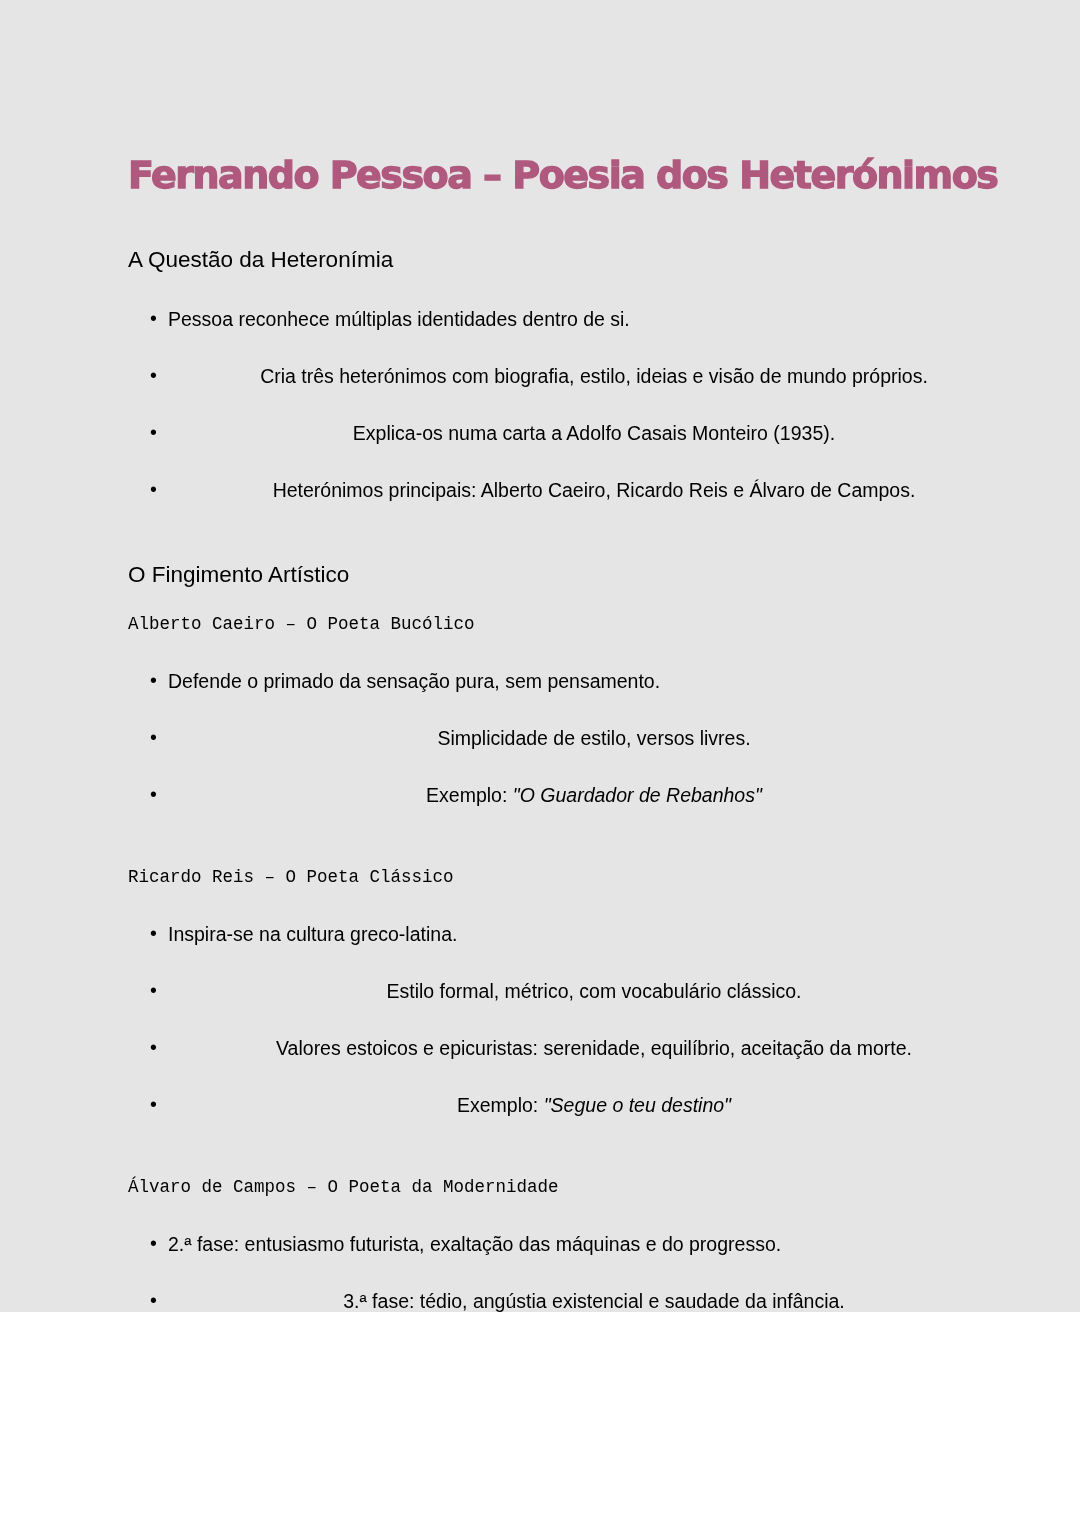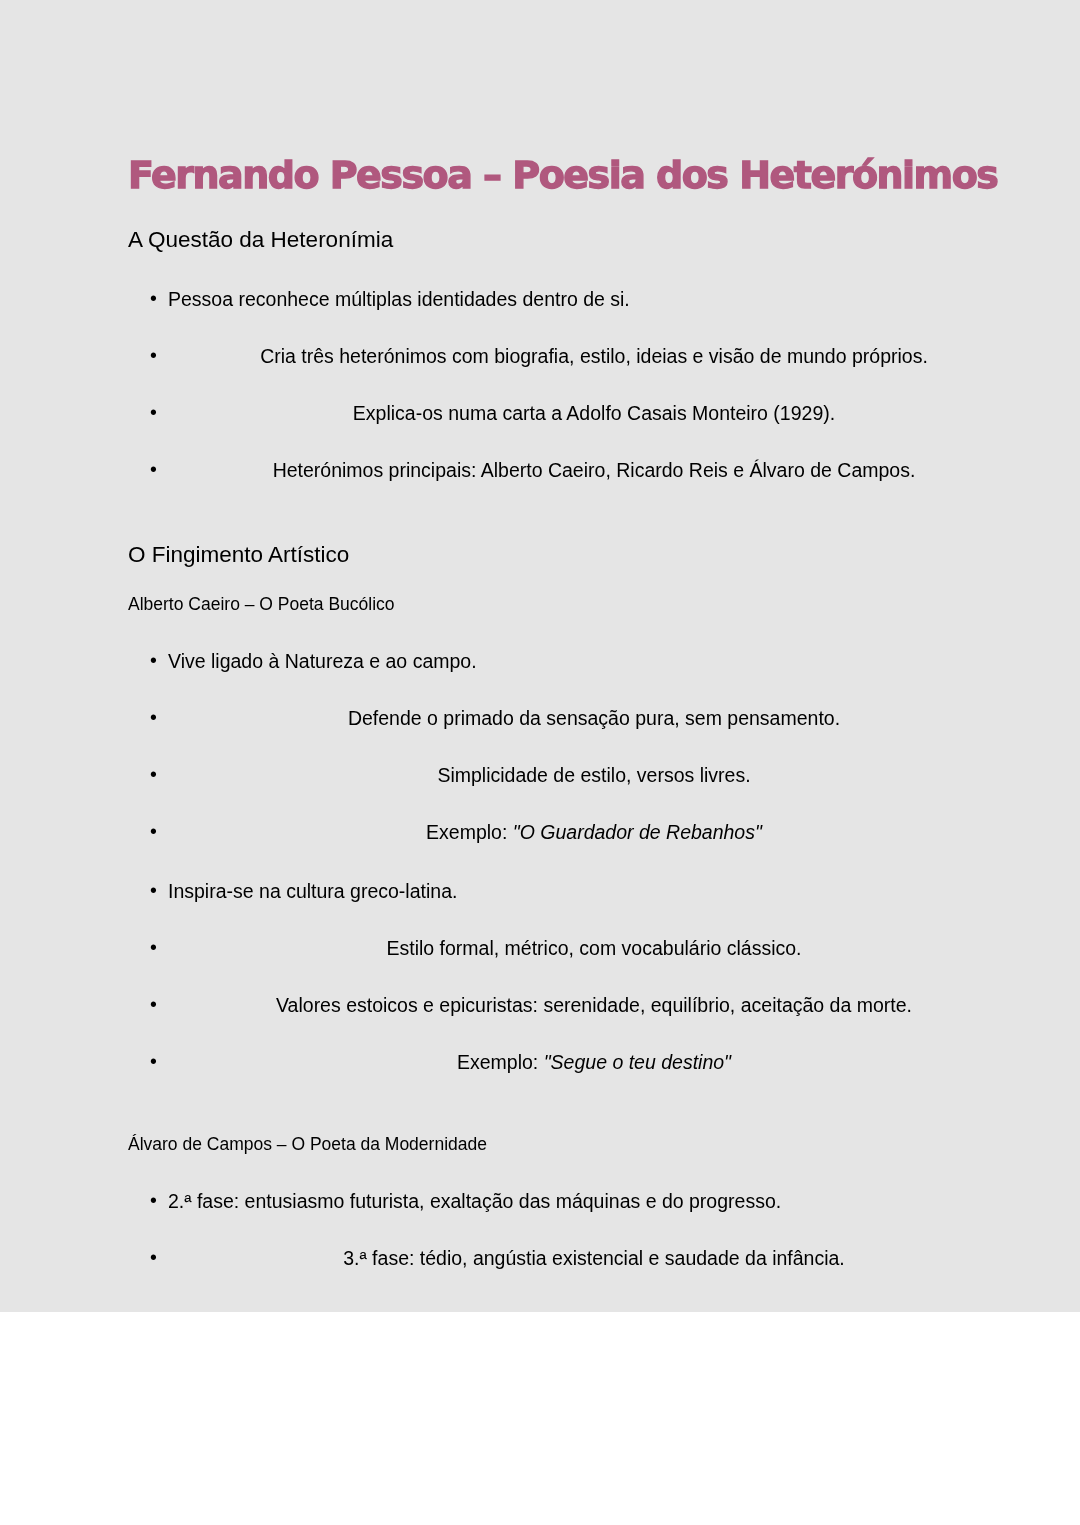--- a/index.html
+++ b/index.html
@@ -28,29 +28,30 @@
     letter-spacing: -1.5px;
     -webkit-text-stroke: 1.3px currentColor;
   }
   .section-heading {
     margin: 0;
     font-size: 22.5px;
     line-height: 27px;
     font-weight: 400;
     color: #000000;
   }
-  .section--first .section-heading { margin-top: 28px; }
+  .section--first .section-heading { margin-top: 48px; }
   .section + .section .section-heading { margin-top: 58px; }
 
   .subheading {
     margin: 0;
     font-size: 17.5px;
     line-height: 22px;
     font-weight: 400;
     color: #000000;
+    font-family: Liberation Mono, monospace;
   }
   .group:first-of-type .subheading { margin-top: 25px; }
   .group + .group .subheading { margin-top: 58px; }
 
   .bullets {
     list-style: none;
     margin: 0;
     padding: 0 0 0 22px;
   }
   .bullets li {
@@ -77,37 +78,37 @@
 
 <div class="page">
   <h1 class="doc-title" style="color: rgb(176, 88, 126);">Fernando Pessoa – Poesia dos Heterónimos</h1>
   <div id="sections-root">
       <section class="section section--first">
         <h2 class="section-heading">A Questão da Heteronímia</h2>
         <div class="group">
           <ul class="bullets">
             <li class="bullet"><span class="bullet-text">Pessoa reconhece múltiplas identidades dentro de si.</span></li>
             <li class="bullet"><span class="bullet-text">Cria três heterónimos com biografia, estilo, ideias e visão de mundo próprios.</span></li>
-            <li class="bullet"><span class="bullet-text">Explica-os numa carta a Adolfo Casais Monteiro (1929).</span></li>
+            <li class="bullet"><span class="bullet-text">Explica-os numa carta a Adolfo Casais Monteiro (1935).</span></li>
             <li class="bullet"><span class="bullet-text">Heterónimos principais: Alberto Caeiro, Ricardo Reis e Álvaro de Campos.</span></li>
           </ul>
         </div>
       </section>
       <section class="section">
         <h2 class="section-heading">O Fingimento Artístico</h2>
         <div class="group">
           <h3 class="subheading">Alberto Caeiro – O Poeta Bucólico</h3>
           <ul class="bullets">
-            <li class="bullet"><span class="bullet-text">Vive ligado à Natureza e ao campo.</span></li>
             <li class="bullet"><span class="bullet-text">Defende o primado da sensação pura, sem pensamento.</span></li>
             <li class="bullet"><span class="bullet-text">Simplicidade de estilo, versos livres.</span></li>
             <li class="bullet"><span class="bullet-text">Exemplo: </span><span class="bullet-quote italic">"O Guardador de Rebanhos"</span></li>
           </ul>
         </div>
         <div class="group">
+          <h3 class="subheading">Ricardo Reis – O Poeta Clássico</h3>
           <ul class="bullets">
             <li class="bullet"><span class="bullet-text">Inspira-se na cultura greco-latina.</span></li>
             <li class="bullet"><span class="bullet-text">Estilo formal, métrico, com vocabulário clássico.</span></li>
             <li class="bullet"><span class="bullet-text">Valores estoicos e epicuristas: serenidade, equilíbrio, aceitação da morte.</span></li>
             <li class="bullet"><span class="bullet-text">Exemplo: </span><span class="bullet-quote italic">"Segue o teu destino"</span></li>
           </ul>
         </div>
         <div class="group">
           <h3 class="subheading">Álvaro de Campos – O Poeta da Modernidade</h3>
           <ul class="bullets">

